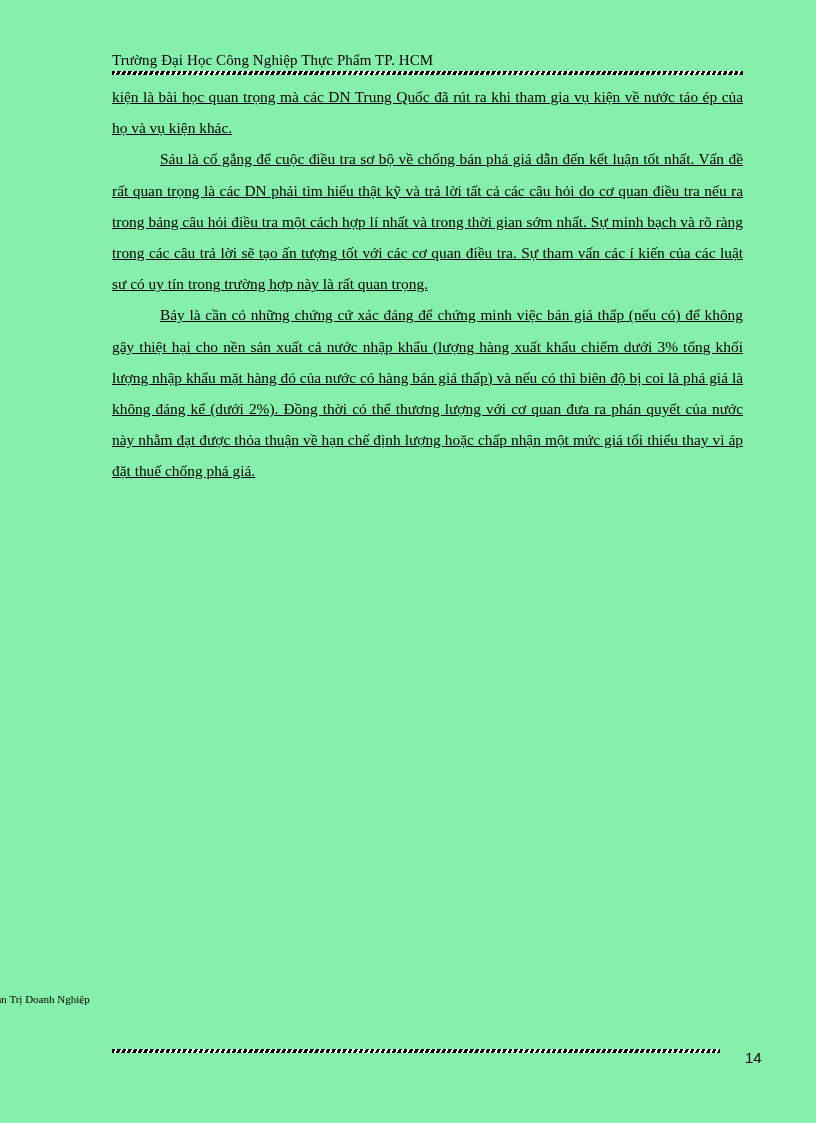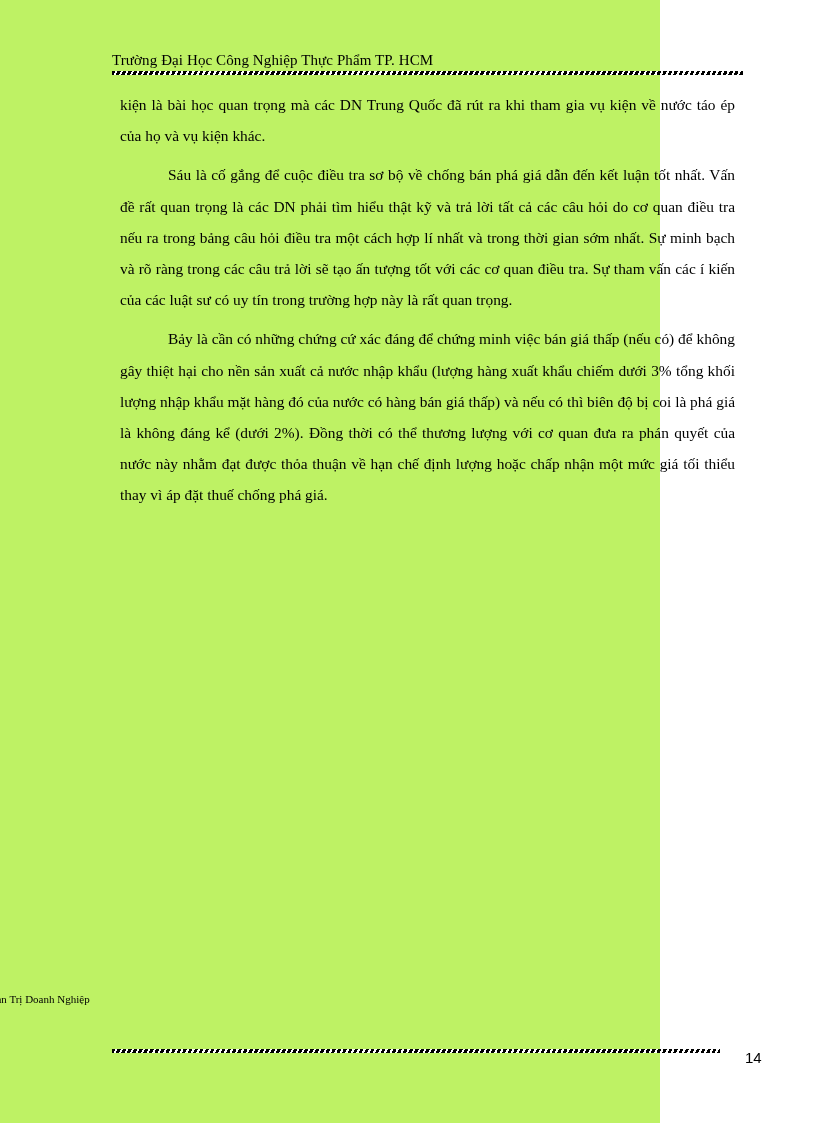--- a/index.html
+++ b/index.html
@@ -1,25 +1,25 @@
 <!DOCTYPE html>
 <html><head>
   <meta charset="utf-8">
   <style>
     html, body { margin: 0; padding: 0; background: #ffffff; }
     body { width: 816px; height: 1123px; position: relative; overflow: hidden;
            font-family: "Liberation Serif", "DejaVu Serif", serif; color: #000; }
-    .page { position: absolute; left: 0; top: 0; width: 660px; height: 1123px; background: #bef264; }
+    .page { position: absolute; left: 0; top: 0; width: 816px; height: 1123px; background: #86efac; }
     .header-title { position: absolute; left: 112px; top: 52px; font-size: 15px; letter-spacing: 0.1px; }
     .rule { position: absolute; height: 4px;
             background: repeating-linear-gradient(115deg, #000 0px, #000 3px, #fff 3px, #fff 5px); }
     .header-rule { left: 112px; top: 71px; width: 631px; }
     .footer-rule { left: 112px; top: 1049px; width: 608px; }
     .content { position: absolute; left: 112px; top: 81px; width: 631px; font-size: 15.4px; line-height: 31.2px; }
-    .content p { margin: 8px; text-align: justify; }
+    .content p { margin: 0; text-align: justify; text-decoration: underline; }
     .content p.indent { text-indent: 48px; }
     .content p + p { margin-top: 0; }
     .footer-text { position: absolute; left: 0; width: 816px; top: 993px; text-align: left; font-size: 11px; }
     .footer-text span { position: relative; left: -17px; }
     .page-number { position: absolute; left: 745px; top: 1049px; font-family: "Liberation Sans", sans-serif; font-size: 15px; }
   </style>
 </head>
 <body>
 
 <div class="page">

